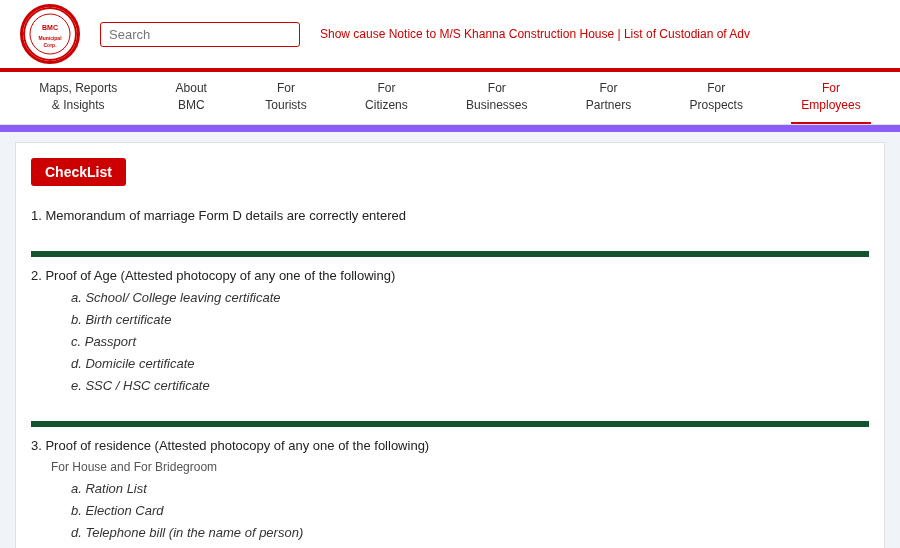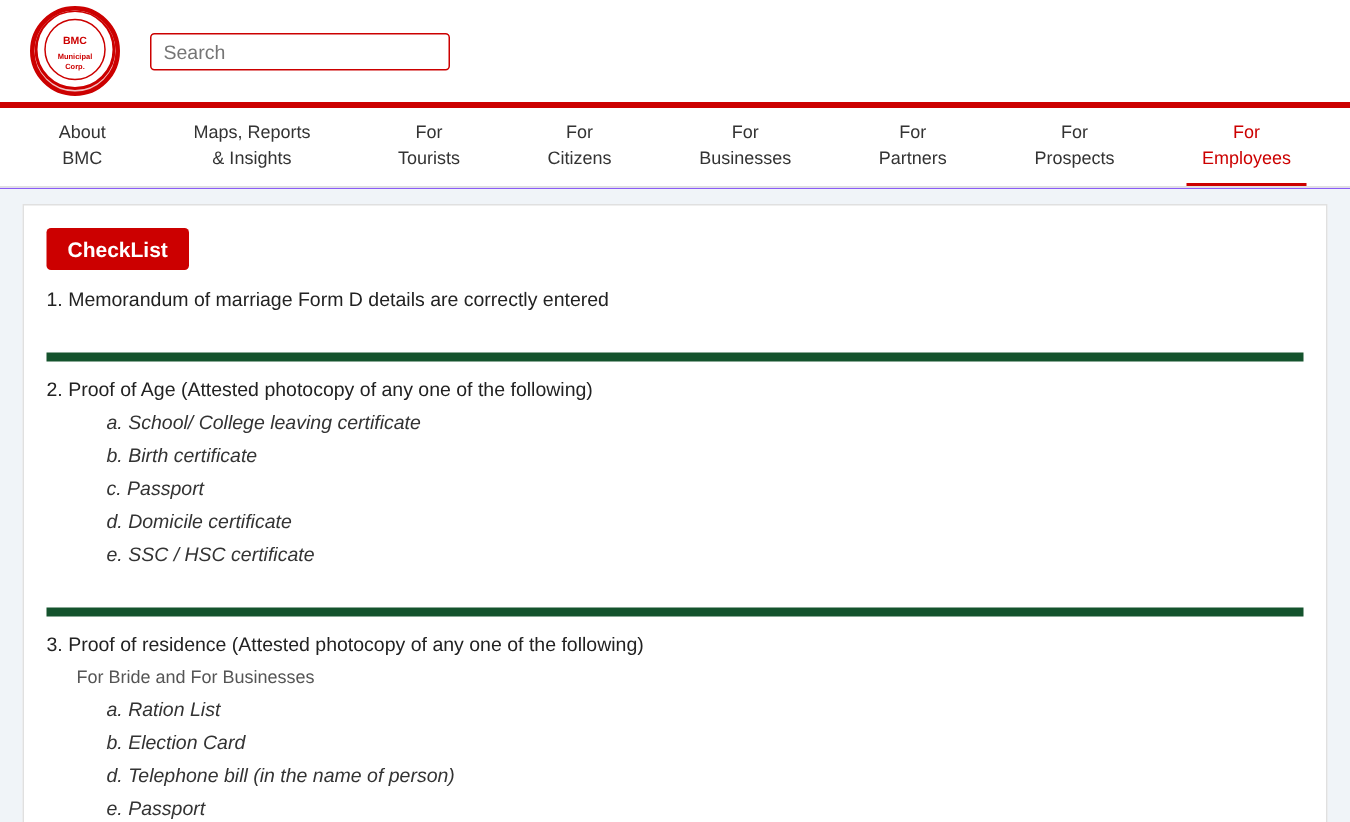--- a/index.html
+++ b/index.html
@@ -1,21 +1,21 @@
 <!DOCTYPE html>
 <html><head>
   <meta charset="utf-8">
   <style>
     * { margin: 0; padding: 0; box-sizing: border-box; }
     body { font-family: Arial, sans-serif; font-size: 13px; background: #f0f4f8; width: 900px; }
 
     
     .header {
       background: #fff;
-      border-bottom: 1px solid #8b5cf6;
+      border-bottom: 7px solid #8b5cf6;
     }
     .header-top {
       display: flex;
       align-items: center;
       padding: 4px 10px;
       background: #fff;
     }
     .logo-area {
       width: 80px;
       display: flex;
@@ -108,21 +108,21 @@
     
     .checklist-btn {
       background: #c00;
       color: #fff;
       padding: 6px 14px;
       border: none;
       border-radius: 3px;
       font-size: 14px;
       font-weight: bold;
       cursor: pointer;
-      margin-bottom: 9px;
+      margin-bottom: 19px;
     }
 
     
     .checklist-body {
       font-size: 13px;
       color: #222;
       line-height: 1.7;
     }
     .checklist-body .item {
       margin-bottom: 8px;
@@ -163,25 +163,28 @@
             <text x="27" y="23" text-anchor="middle" font-size="7" fill="#c00" font-weight="bold">BMC</text>
             <text x="27" y="33" text-anchor="middle" font-size="5" fill="#c00">Municipal</text>
             <text x="27" y="40" text-anchor="middle" font-size="5" fill="#c00">Corp.</text>
           </svg>
         </div>
       </div>
     </div>
     <div class="search-area">
       <input type="text" placeholder="Search" style="">
     </div>
+    <div class="marquee-area">
+      <span class="marquee-text">Show cause Notice to M/S Khanna Construction House | List of Custodian of Adv</span>
+    </div>
   </div>
   <div class="red-divider"></div>
   <nav class="nav-bar">
+    <div class="nav-item">Maps, Reports<br>&amp; Insights</div>
     <div class="nav-item">About<br>BMC</div>
-    <div class="nav-item">Maps, Reports<br>&amp; Insights</div>
     <div class="nav-item">For<br>Tourists</div>
     <div class="nav-item">For<br>Citizens</div>
     <div class="nav-item">For<br>Businesses</div>
     <div class="nav-item">For<br>Partners</div>
     <div class="nav-item">For<br>Prospects</div>
     <div class="nav-item active">For<br>Employees</div>
   </nav>
 </div>
 
 <div class="content">
@@ -199,21 +202,21 @@
         <li>a. School/ College leaving certificate</li>
         <li>b. Birth certificate</li>
         <li>c. Passport</li>
         <li>d. Domicile certificate</li>
         <li>e. SSC / HSC certificate</li>
       </ul>
     </div>
 
     <div class="item">
       <div class="item-title">3. Proof of residence (Attested photocopy of any one of the following)</div>
-      <div class="sub-note">For Bride and For Businesses</div>
+      <div class="sub-note">For House and For Bridegroom</div>
       <ul class="sub-list">
         <li>a. Ration List</li>
         <li>b. Election Card</li>
         <li>d. Telephone bill (in the name of person)</li>
         <li>e. Passport</li>
 
       </ul>
     </div>
 
   </div>

